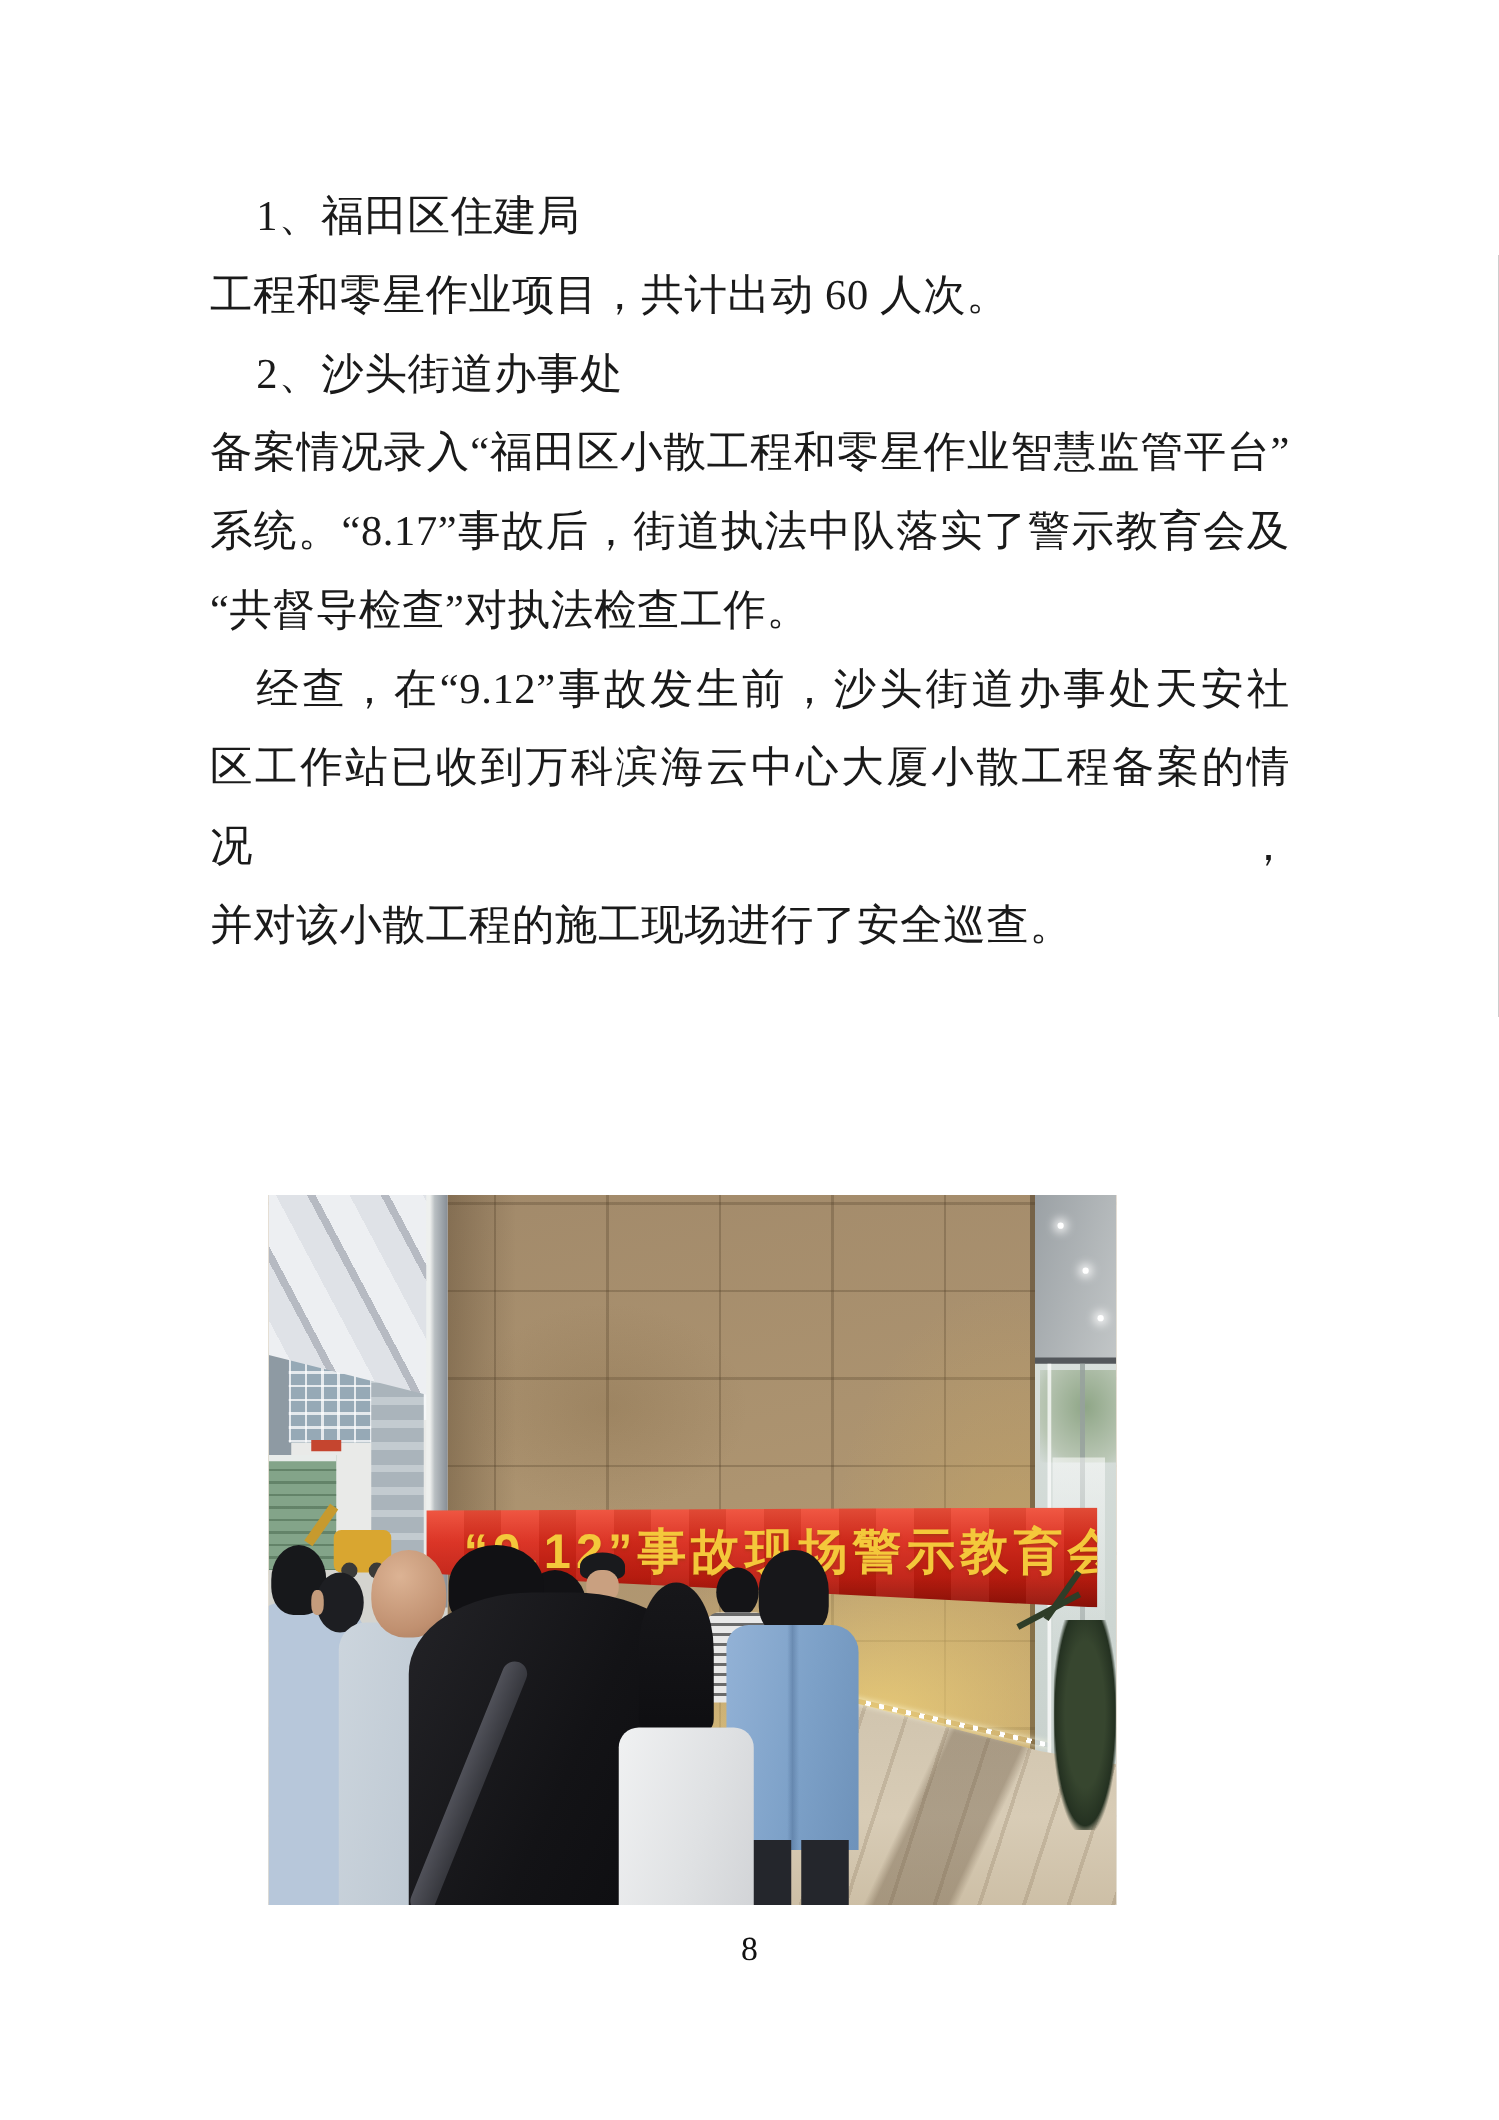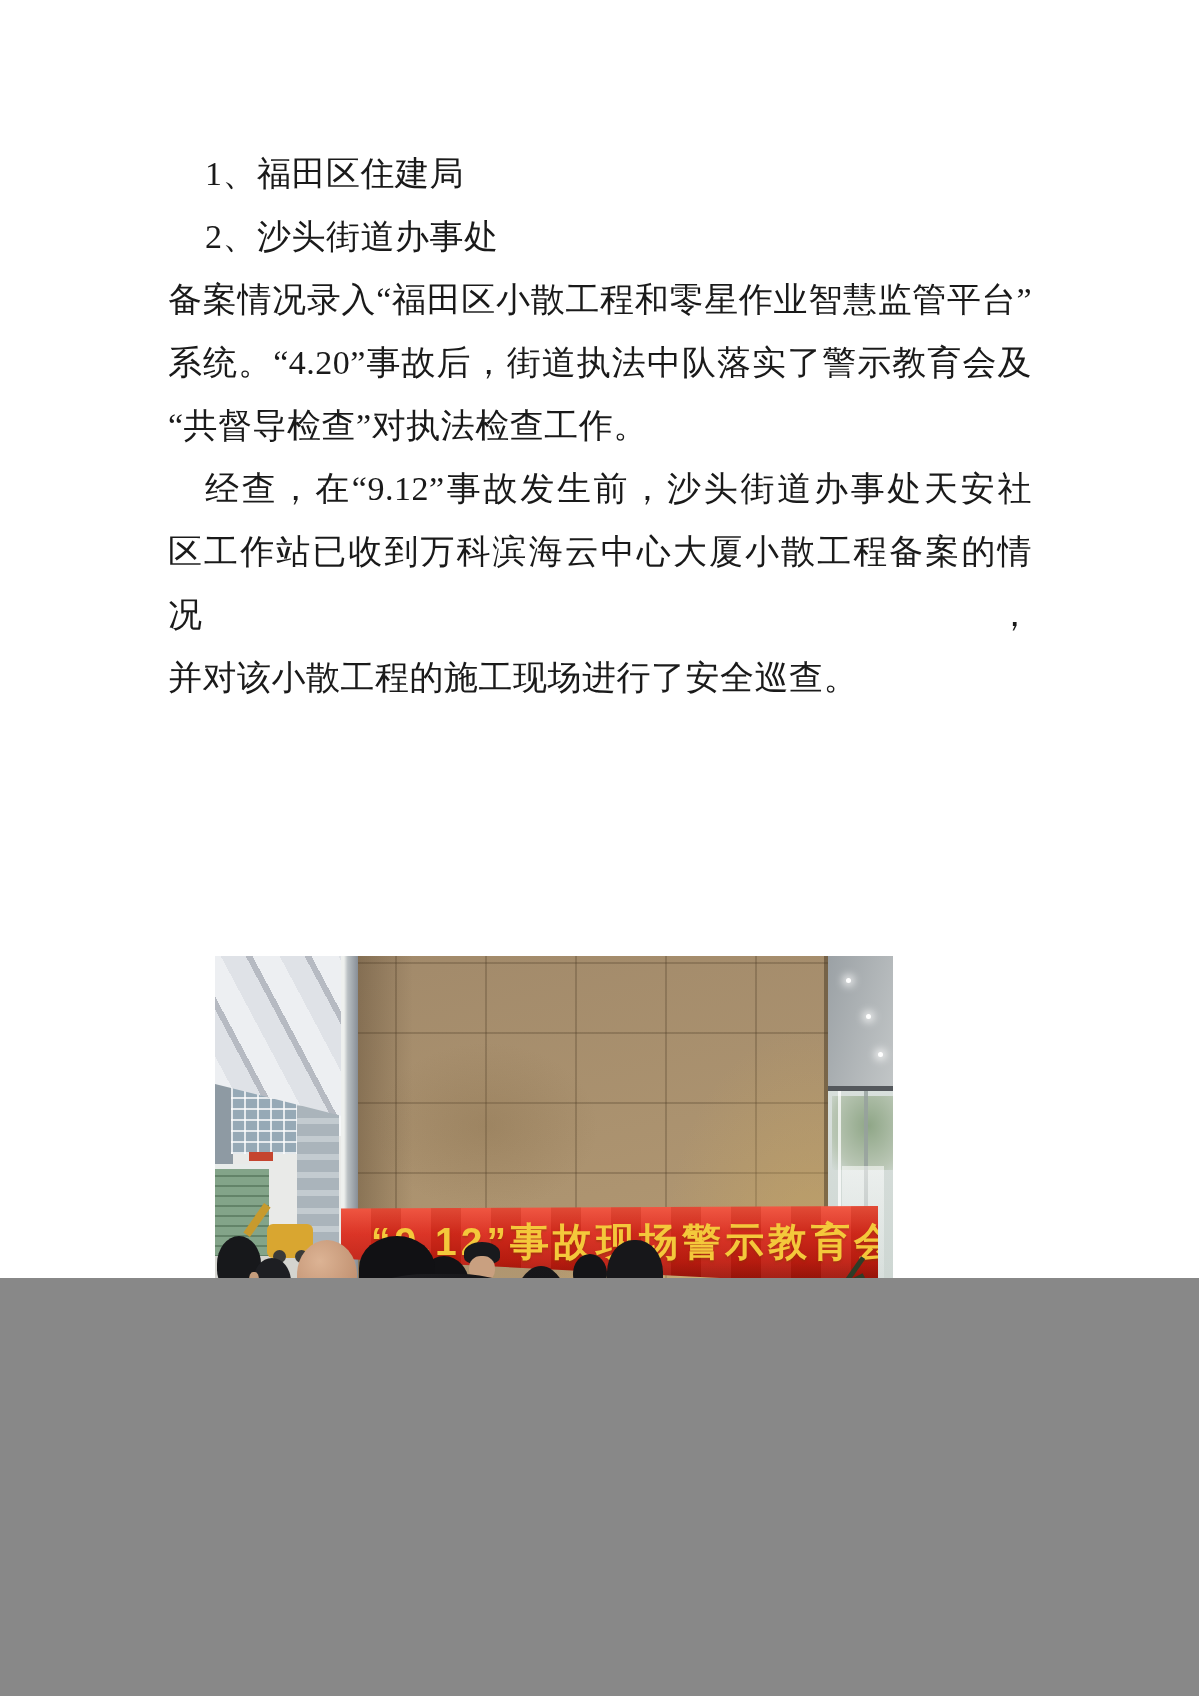--- a/index.html
+++ b/index.html
@@ -1,16 +1,16 @@
 <!DOCTYPE html>
 <html><head>
 <meta charset="utf-8">
 <style>
   html,body{margin:0;padding:0;background:#888;}
-  .page{position:relative;width:1199px;height:1278px;background:#ffffff;margin:0 auto;overflow:hidden;
+  .page{position:relative;width:1199px;height:1696px;background:#ffffff;margin:0 auto;overflow:hidden;
         font-family:"Liberation Serif","DejaVu Serif",serif;color:#1a1a1a;}
   
   .textblock{position:absolute;left:168px;top:142px;width:864px;}
   .line{font-size:34px;line-height:63px;white-space:nowrap;letter-spacing:.5px;}
   .line.full{white-space:normal;text-align:justify;text-align-last:justify;text-justify:inter-character;}
   .line.ind{text-indent:37px;}
   
   .pagenum{position:absolute;left:0;right:0;top:1544px;text-align:center;font-size:27px;color:#111;}
   
   .photo{position:absolute;left:215px;top:956px;width:678px;height:568px;overflow:hidden;background:#a8906c;}
@@ -108,23 +108,24 @@
   .tallhair-body{left:280px;top:426px;width:108px;height:142px;border-radius:16px 16px 0 0;
       background:linear-gradient(105deg,#f0f1f2,#dfe1e3 60%,#d2d4d7);}
 </style>
 </head>
 <body>
 
 <div class="page">
 
   <div class="textblock">
     <div class="line ind">1、福田区住建局</div>
+    <div class="line">工程和零星作业项目，共计出动 60 人次。</div>
     <div class="line ind">2、沙头街道办事处</div>
     <div class="line full">备案情况录入“福田区小散工程和零星作业智慧监管平台”</div>
-    <div class="line full">系统。“4.20”事故后，街道执法中队落实了警示教育会及</div>
+    <div class="line full">系统。“8.17”事故后，街道执法中队落实了警示教育会及</div>
     <div class="line">“共督导检查”对执法检查工作。</div>
     <div class="line ind full">经查，在“9.12”事故发生前，沙头街道办事处天安社</div>
     <div class="line full">区工作站已收到万科滨海云中心大厦小散工程备案的情况，</div>
     <div class="line">并对该小散工程的施工现场进行了安全巡查。</div>
   </div>
 
   <div class="photo">
     <div class="wall"></div>
     <div class="wall-shade"></div>
     <div class="wall-right-seam"></div>

